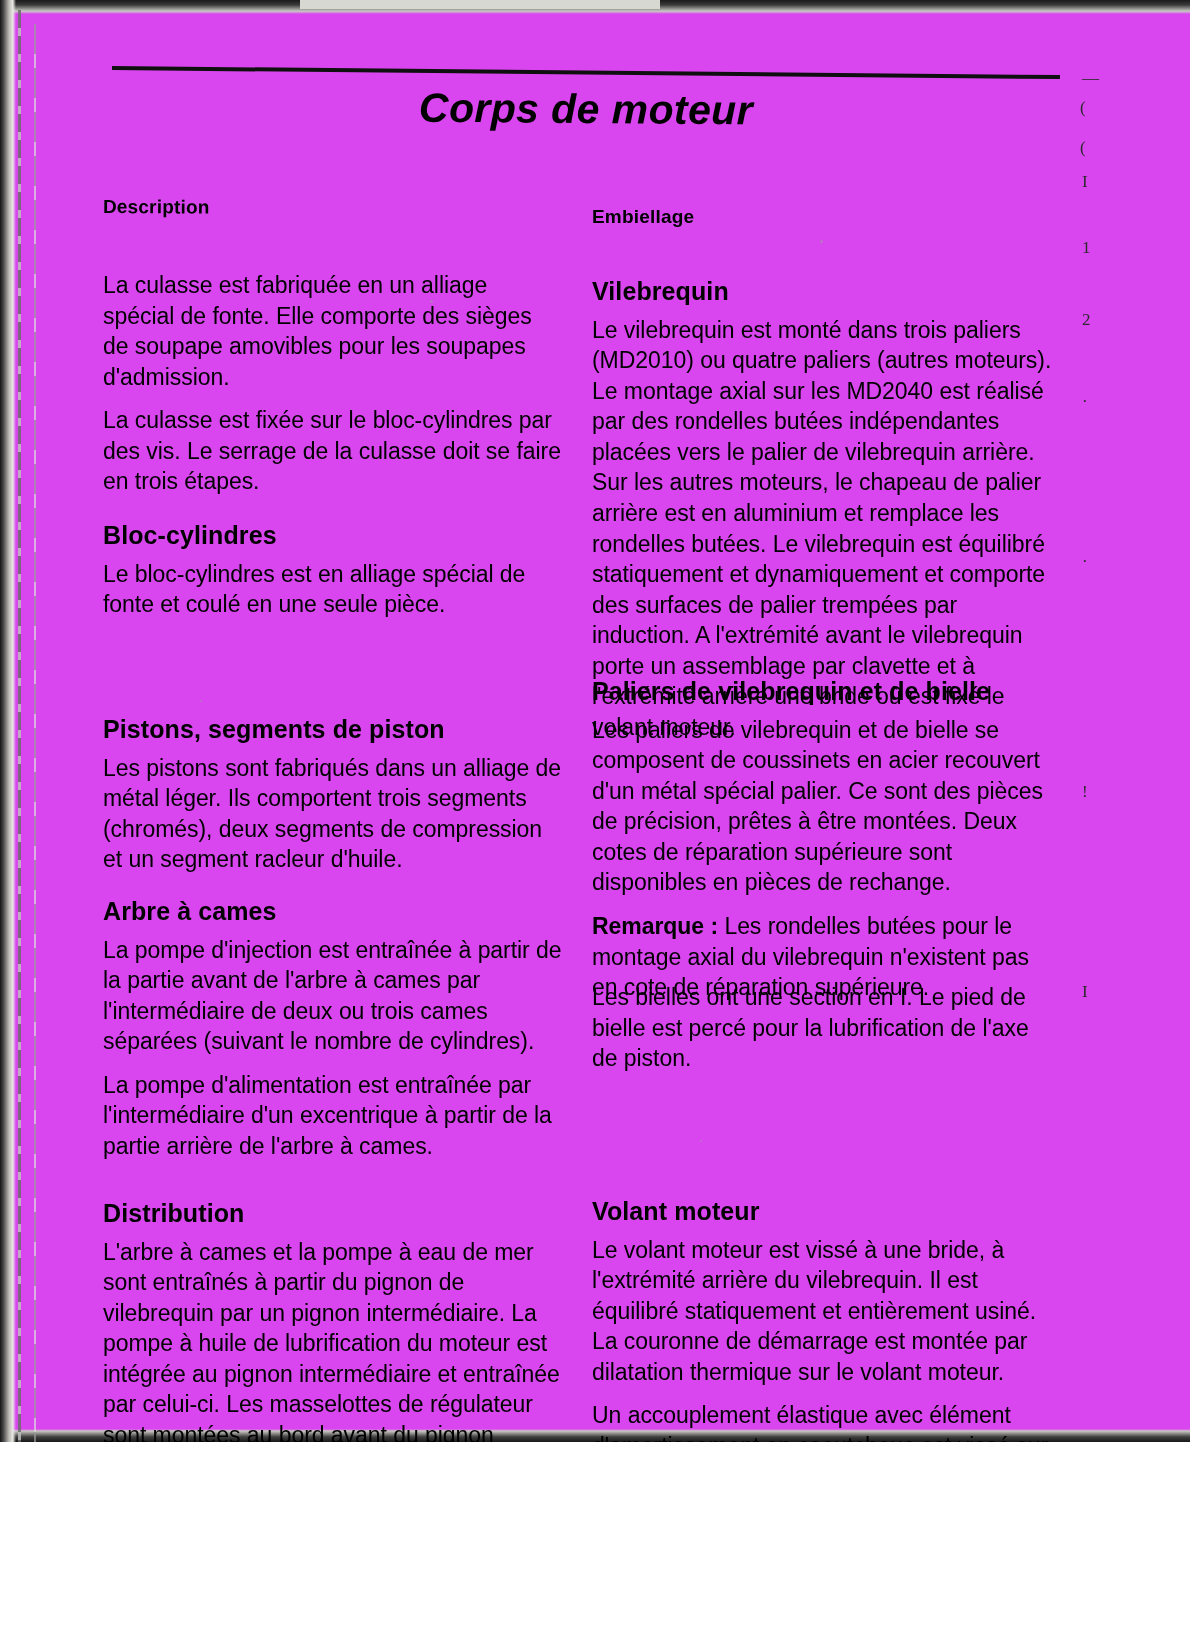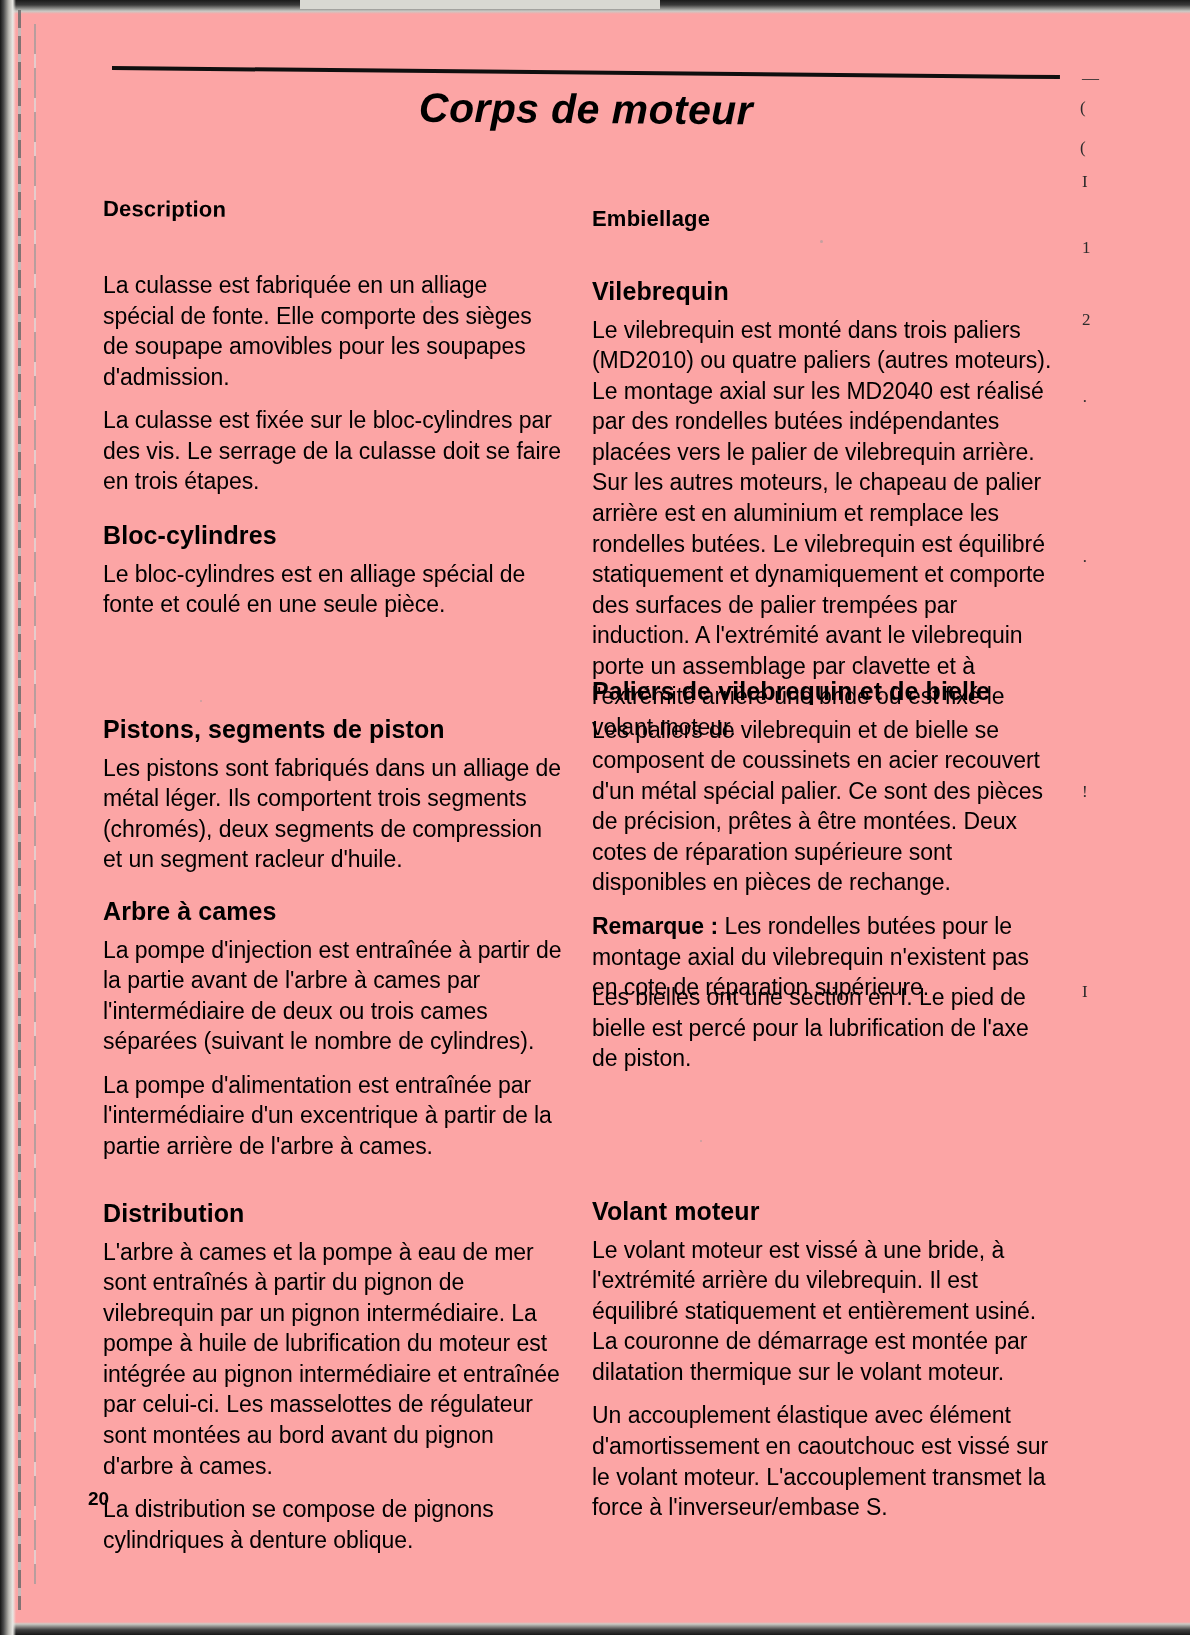--- a/index.html
+++ b/index.html
@@ -7,23 +7,23 @@
     padding: 0;
     background: #ffffff;
   }
   body {
     font-family: "Liberation Sans", sans-serif;
     color: #000000;
   }
   .page {
     position: relative;
     width: 1190px;
-    height: 1635px;
+    height: 1442px;
     margin: 0 auto;
-    background: #fca5a5;
+    background: #d946ef;
     overflow: hidden;
   }
 
   
   .edge-top {
     position: absolute;
     top: 0; left: 0;
     width: 1190px; height: 14px;
     background: linear-gradient(180deg, #1a1a1a 0%, #3a3a3a 35%, #c9c9c4 80%, rgba(255,255,255,0) 100%);
   }
@@ -100,21 +100,21 @@
   
   .col {
     position: absolute;
     top: 0;
   }
   .col-left  { left: 103px;  width: 460px; }
   .col-right { left: 592px;  width: 468px; }
 
   .chapter-title {
     position: absolute;
-    font-size: 22px;
+    font-size: 19px;
     font-weight: bold;
     letter-spacing: 0.2px;
   }
 
   .sec {
     position: absolute;
     width: 100%;
   }
   .sec h2 {
     margin: 0 0 9px 0;

